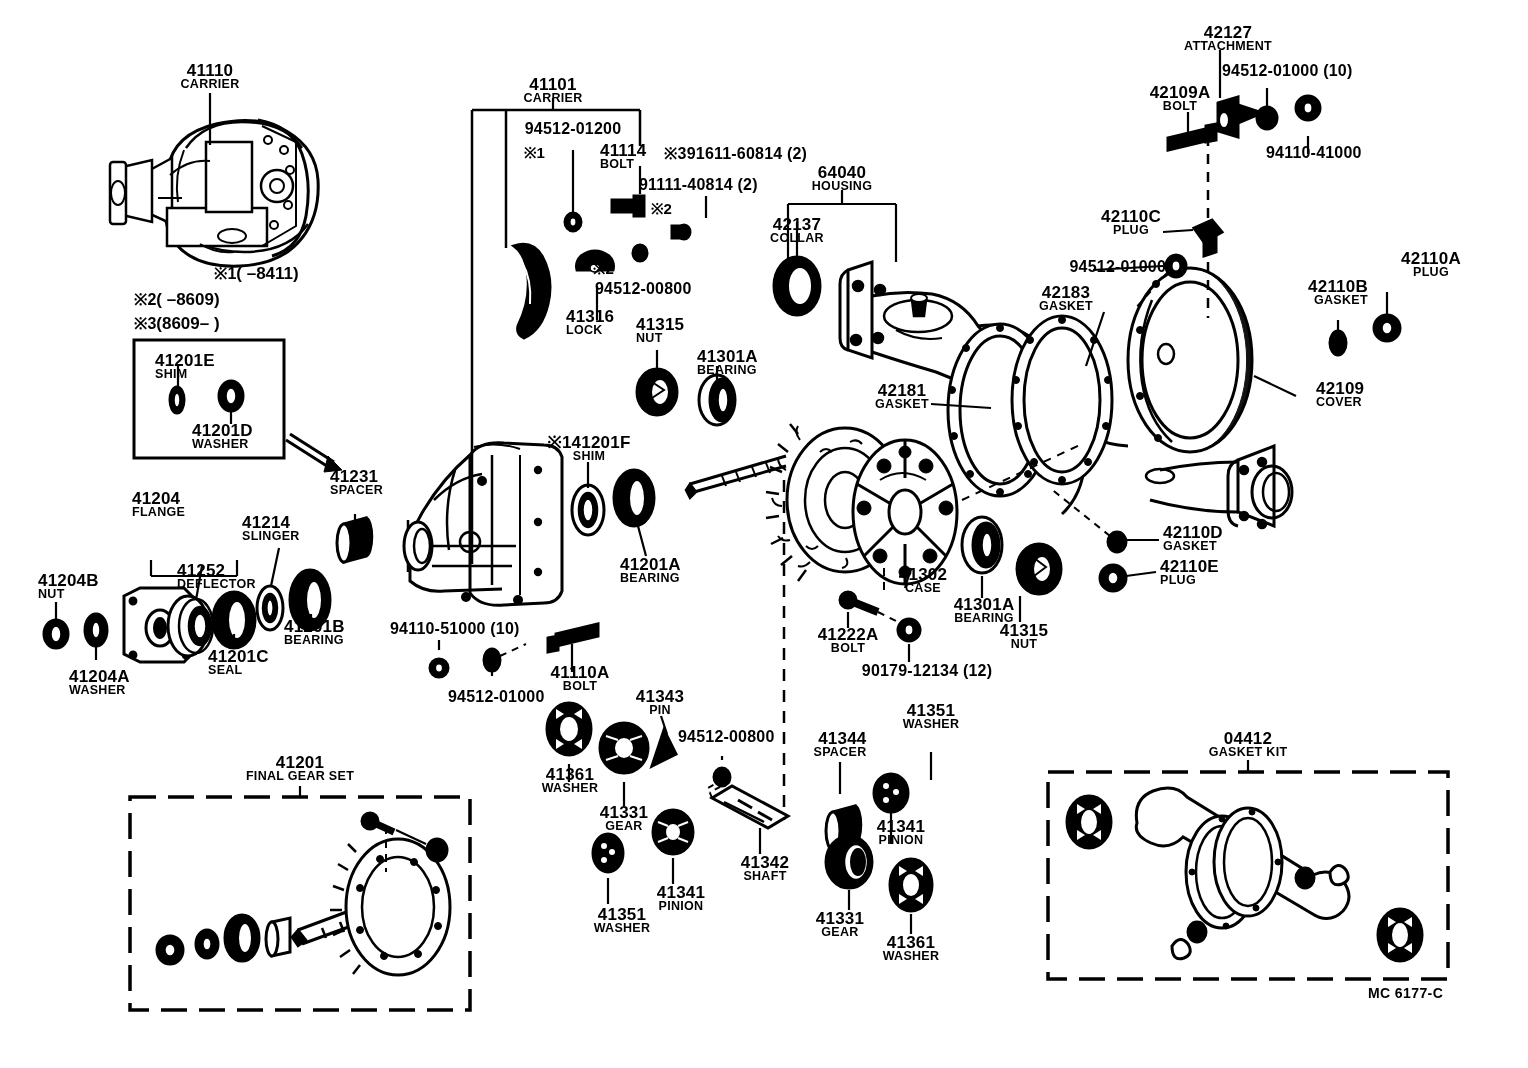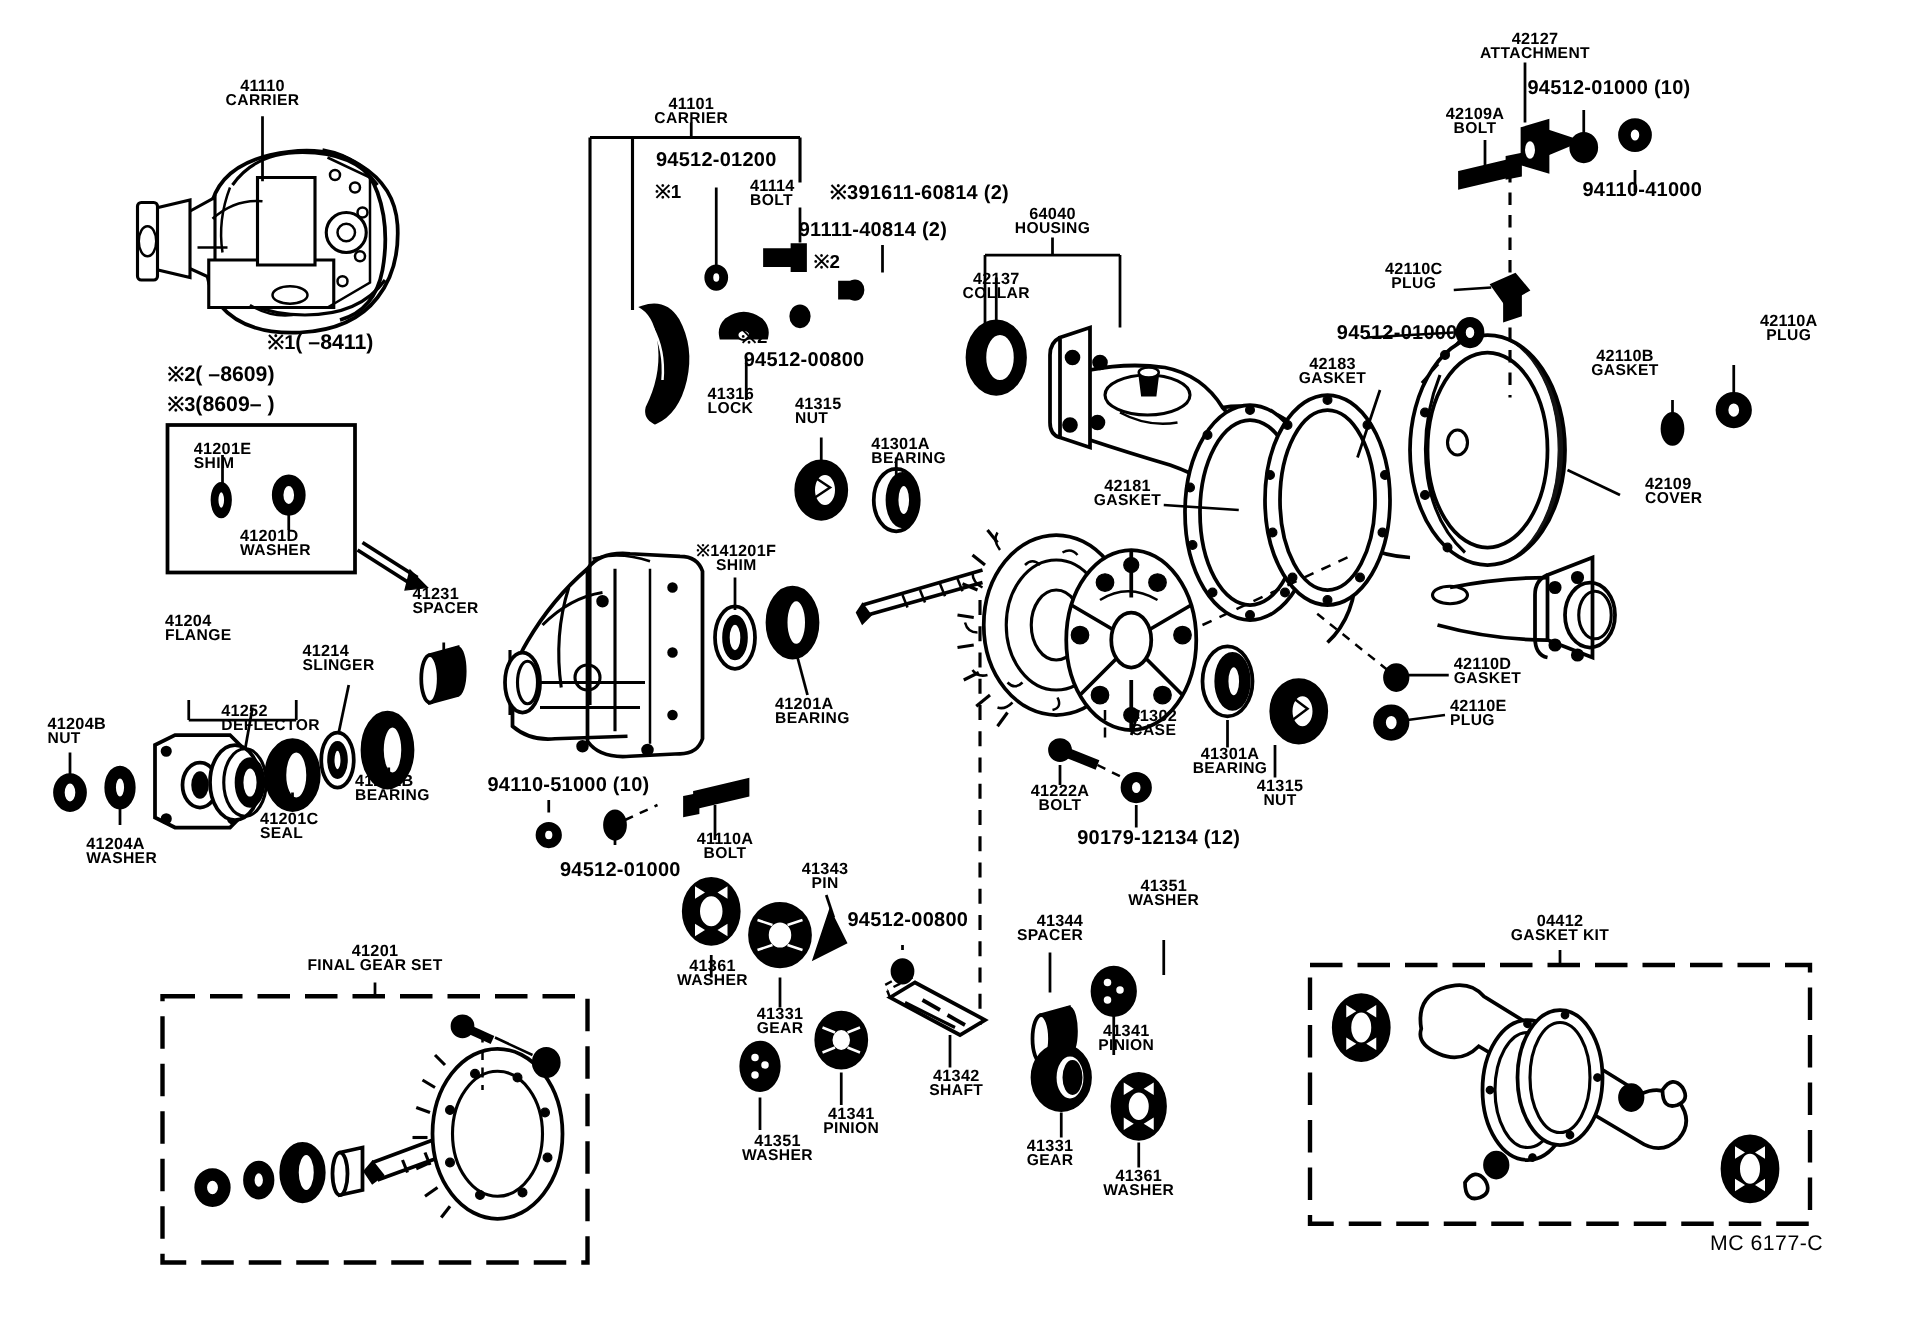--- a/index.html
+++ b/index.html
@@ -7,41 +7,41 @@
   body{
     font-family:"Liberation Sans", sans-serif;
     width:1528px;height:1068px;
     position:relative;overflow:hidden;
     color:#000;
   }
   #sheet{position:absolute;inset:0;width:1528px;height:1068px;}
   
   .lbl{position:absolute;white-space:nowrap;line-height:1.0;}
   .lbl .pn{
-    font-weight:bold;font-size:13px;letter-spacing:.2px;
+    font-weight:bold;font-size:17px;letter-spacing:.2px;
     display:block;
   }
   .lbl .nm{
     font-weight:bold;font-size:12.5px;letter-spacing:.3px;
     display:block;margin-top:-1px;
   }
   .lbl.c{text-align:center;transform:translateX(-50%);}
   .lbl.l{text-align:left;}
   
   .hw{position:absolute;white-space:nowrap;font-weight:bold;font-size:16px;letter-spacing:.2px;}
   .hw.c{transform:translateX(-50%);}
   .hw.r{transform:translateX(-100%);}
   
   .note{position:absolute;white-space:nowrap;font-weight:bold;font-size:17px;}
   .mark{font-size:16px;font-weight:bold;}
   
   .refmark{position:absolute;font-weight:bold;font-size:15px;white-space:nowrap;}
   
   #sheetcode{
-    position:absolute;font-weight:normal;font-size:17px;letter-spacing:.4px;
+    position:absolute;font-weight:bold;font-size:14px;letter-spacing:.4px;
   }
   svg{display:block;}
   .sv{fill:none;stroke:#000;}
 </style>
 </head>
 <body>
 
 <div id="sheet">
 
 <svg width="1528" height="1068" viewBox="0 0 1528 1068" style="position:absolute;left:0;top:0;">
@@ -807,21 +807,21 @@
 <div class="lbl c" style="left:902px;top:382px;">
   <span class="pn">42181</span>
   <span class="nm">GASKET</span>
 </div>
 
 <div class="lbl c" style="left:1387px;top:250px;margin-left:44px;">
   <span class="pn">42110A</span>
   <span class="nm">PLUG</span>
 </div>
 
-<div class="lbl c" style="left:1300px;top:278px;">
+<div class="lbl c" style="left:1338px;top:278px;text-align:right;">
   <span class="pn">42110B</span>
   <span class="nm">GASKET</span>
 </div>
 
 <div class="lbl l" style="left:1316px;top:380px;">
   <span class="pn">42109</span>
   <span class="nm">COVER</span>
 </div>
 
 <div class="lbl l" style="left:1163px;top:524px;">

